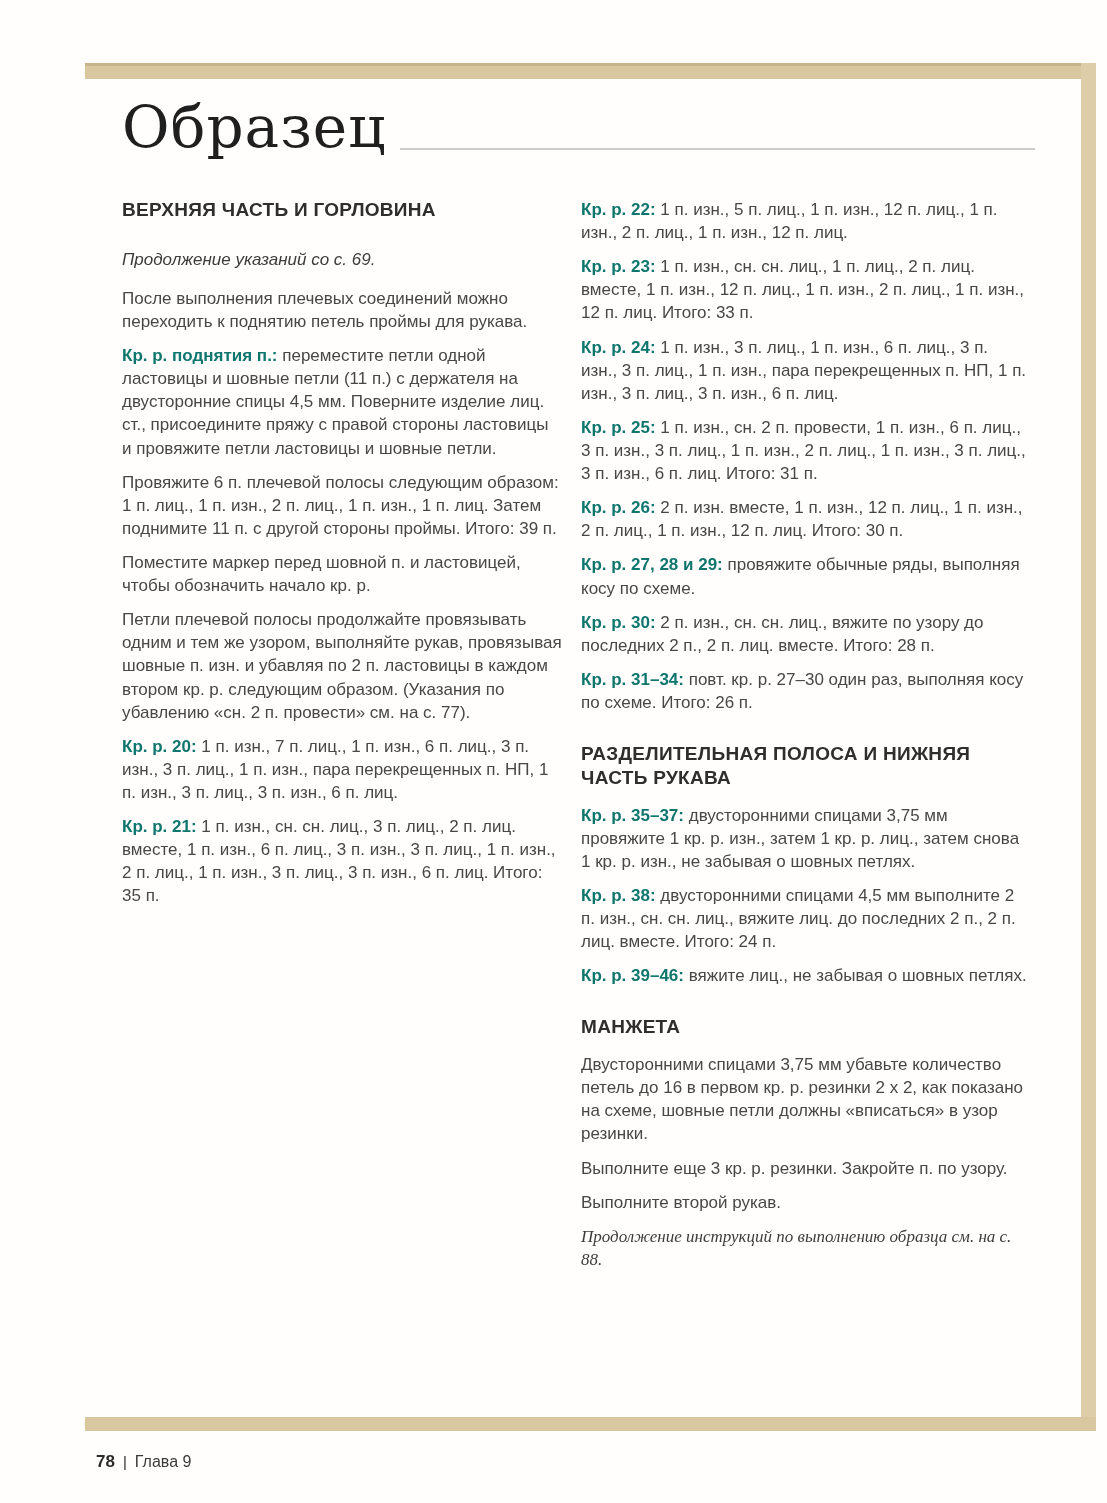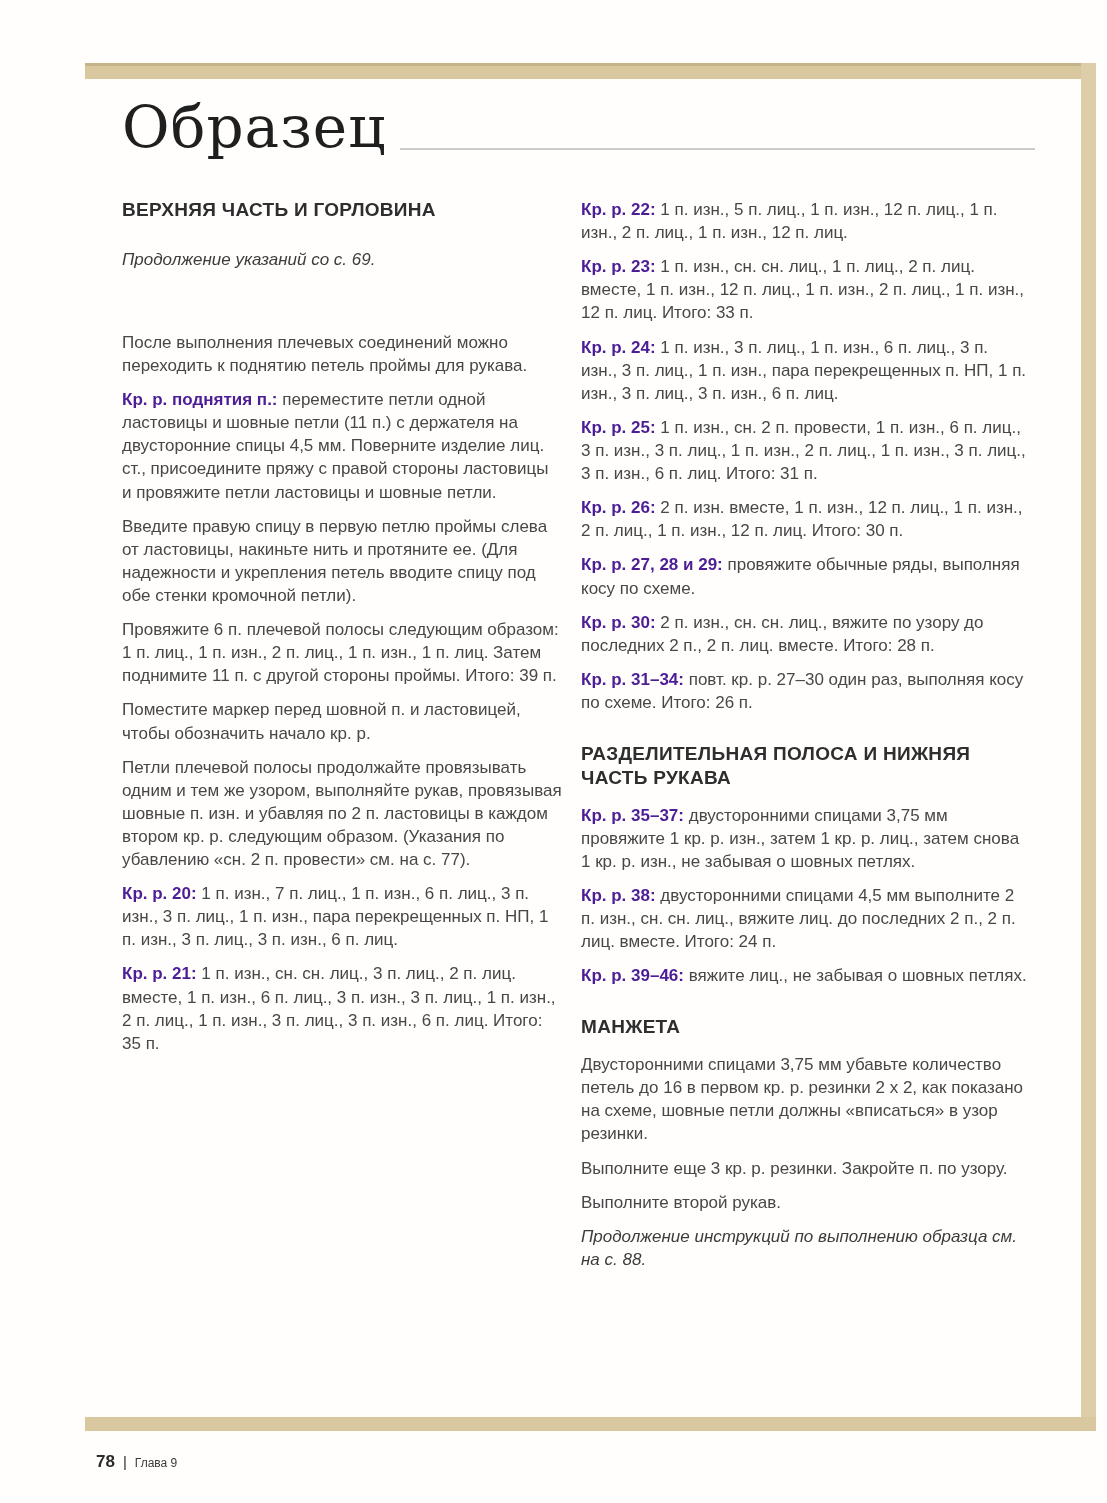--- a/index.html
+++ b/index.html
@@ -52,35 +52,35 @@
     margin:0 0 26px 0;
     font-size:19px; line-height:1.25; font-weight:bold;
     color:#2e2e2e; letter-spacing:0.3px;
   }
   h2.sec.mt { margin-top:28px; margin-bottom:14px; }
   p.para {
     margin:0 0 11px 0;
     font-size:17px; line-height:1.36;
     color:#474747;
   }
-  p.para strong { color:#4c1d95; }
+  p.para strong { color:#0f766e; }
   p.note {
-    margin:0 0 60px 0;
+    margin:0 0 16px 0;
     font-size:17px; line-height:1.36;
     font-style:italic; color:#3c3c3c;
   }
-  p.note.end { margin:4px 0 0 0; }
+  p.note.end { margin:4px 0 0 0;font-family:Liberation Serif, serif; }
   
   .footer {
     position:absolute; left:96px; top:1452px;
     display:flex; align-items:baseline; gap:8px;
   }
   .footer .pn { font-weight:bold; font-size:17px; color:#2b2b2b; }
   .footer .sep { font-size:15px; color:#2b2b2b; }
-  .footer .ch { font-size:12px; color:#3a3a3a; }
+  .footer .ch { font-size:16px; color:#3a3a3a; }
 </style>
 </head>
 <body>
 
 <div class="page">
 
   <div class="bar-top"></div>
   <div class="bar-right"></div>
   <div class="bar-bottom"></div>
 
@@ -90,21 +90,20 @@
   </div>
 
   <div class="columns">
 
     <div class="col">
       <h2 class="sec">ВЕРХНЯЯ ЧАСТЬ И ГОРЛОВИНА</h2>
       <p class="note">Продолжение указаний со с. 69.</p>
 
       <p class="para">После выполнения плечевых соединений можно переходить к поднятию петель проймы для рукава.</p>
       <p class="para"><strong>Кр. р. поднятия п.:</strong><span> переместите петли одной ластовицы и шовные петли (11 п.) с держателя на двусторонние спицы 4,5 мм. Поверните изделие лиц. ст., присоедините пряжу с правой стороны ластовицы и провяжите петли ластовицы и шовные петли.</span></p>
-      <p class="para">Введите правую спицу в первую петлю проймы слева от ластовицы, накиньте нить и протяните ее. (Для надежности и укрепления петель вводите спицу под обе стенки кромочной петли).</p>
       <p class="para">Провяжите 6 п. плечевой полосы следующим образом: 1 п. лиц., 1 п. изн., 2 п. лиц., 1 п. изн., 1 п. лиц. Затем поднимите 11 п. с другой стороны проймы. Итого: 39 п.</p>
       <p class="para">Поместите маркер перед шовной п. и ластовицей, чтобы обозначить начало кр. р.</p>
       <p class="para">Петли плечевой полосы продолжайте провязывать одним и тем же узором, выполняйте рукав, провязывая шовные п. изн. и убавляя по 2 п. ластовицы в каждом втором кр. р. следующим образом. (Указания по убавлению «сн. 2 п. провести» см. на с. 77).</p>
       <p class="para"><strong>Кр. р. 20:</strong><span> 1 п. изн., 7 п. лиц., 1 п. изн., 6 п. лиц., 3 п. изн., 3 п. лиц., 1 п. изн., пара перекрещенных п. НП, 1 п. изн., 3 п. лиц., 3 п. изн., 6 п. лиц.</span></p>
       <p class="para"><strong>Кр. р. 21:</strong><span> 1 п. изн., сн. сн. лиц., 3 п. лиц., 2 п. лиц. вместе, 1 п. изн., 6 п. лиц., 3 п. изн., 3 п. лиц., 1 п. изн., 2 п. лиц., 1 п. изн., 3 п. лиц., 3 п. изн., 6 п. лиц. Итого: 35 п.</span></p>
     </div>
 
     <div class="col">
       <p class="para"><strong>Кр. р. 22:</strong><span> 1 п. изн., 5 п. лиц., 1 п. изн., 12 п. лиц., 1 п. изн., 2 п. лиц., 1 п. изн., 12 п. лиц.</span></p>
       <p class="para"><strong>Кр. р. 23:</strong><span> 1 п. изн., сн. сн. лиц., 1 п. лиц., 2 п. лиц. вместе, 1 п. изн., 12 п. лиц., 1 п. изн., 2 п. лиц., 1 п. изн., 12 п. лиц. Итого: 33 п.</span></p>

